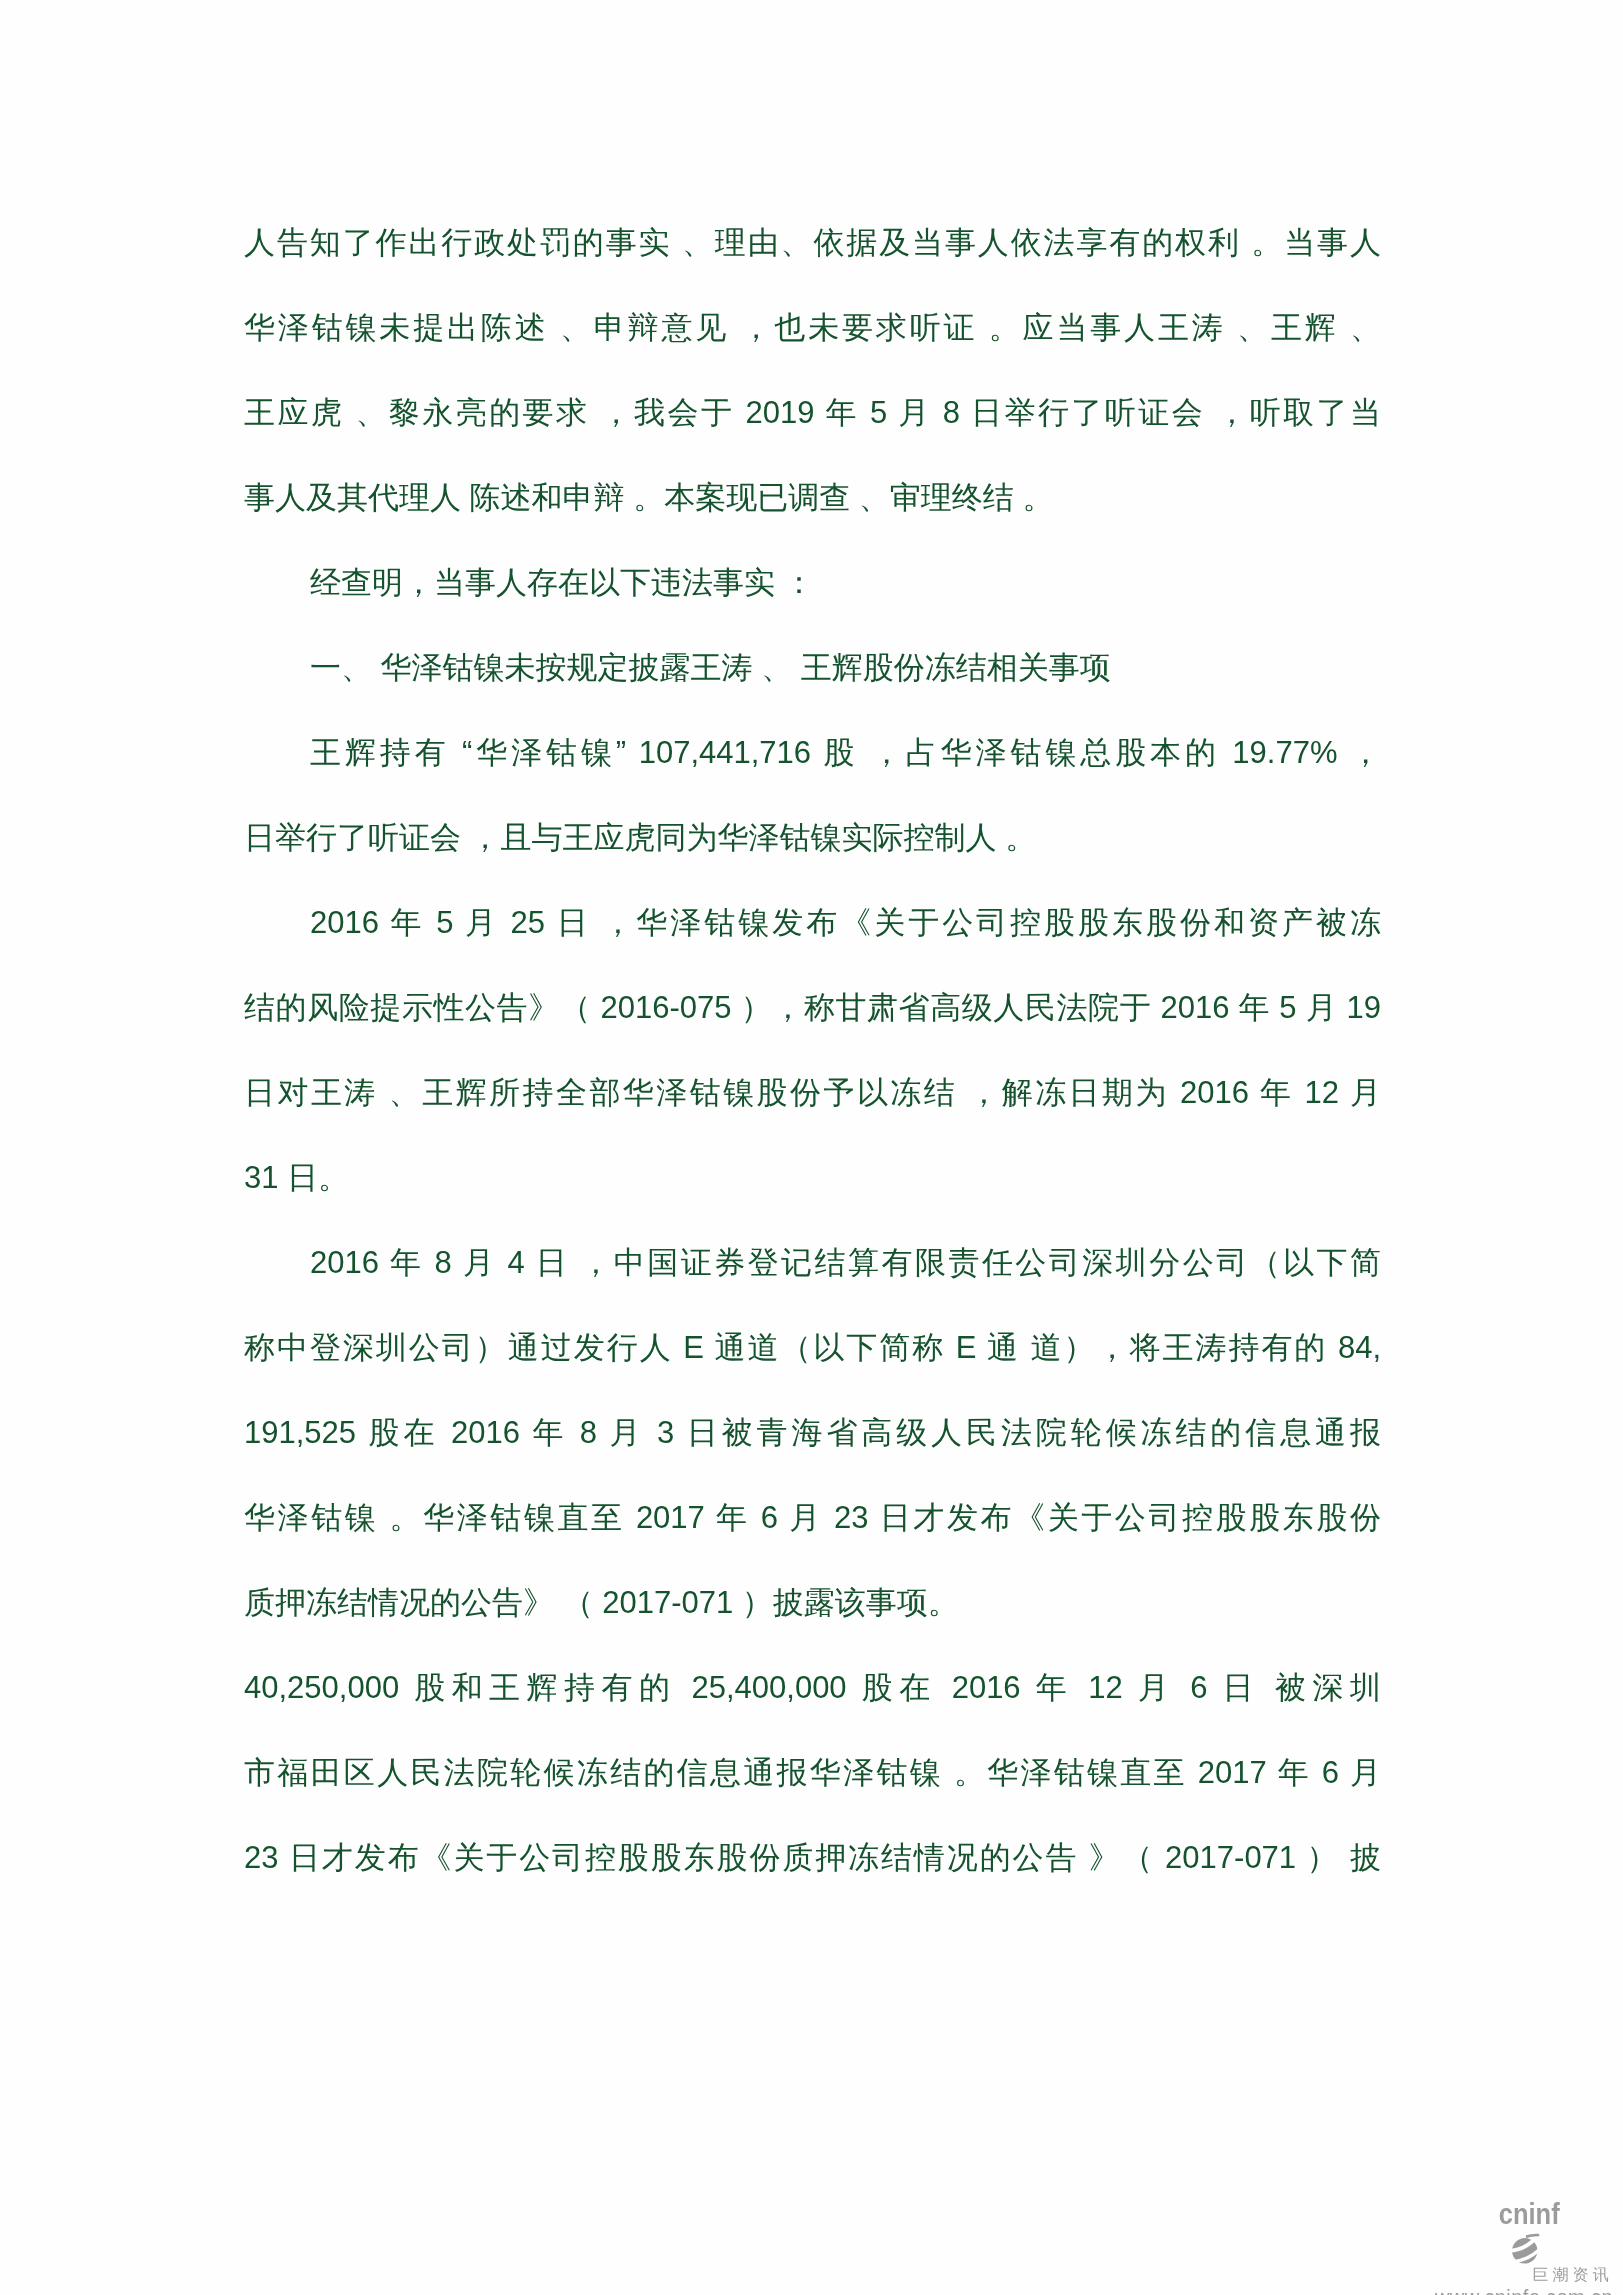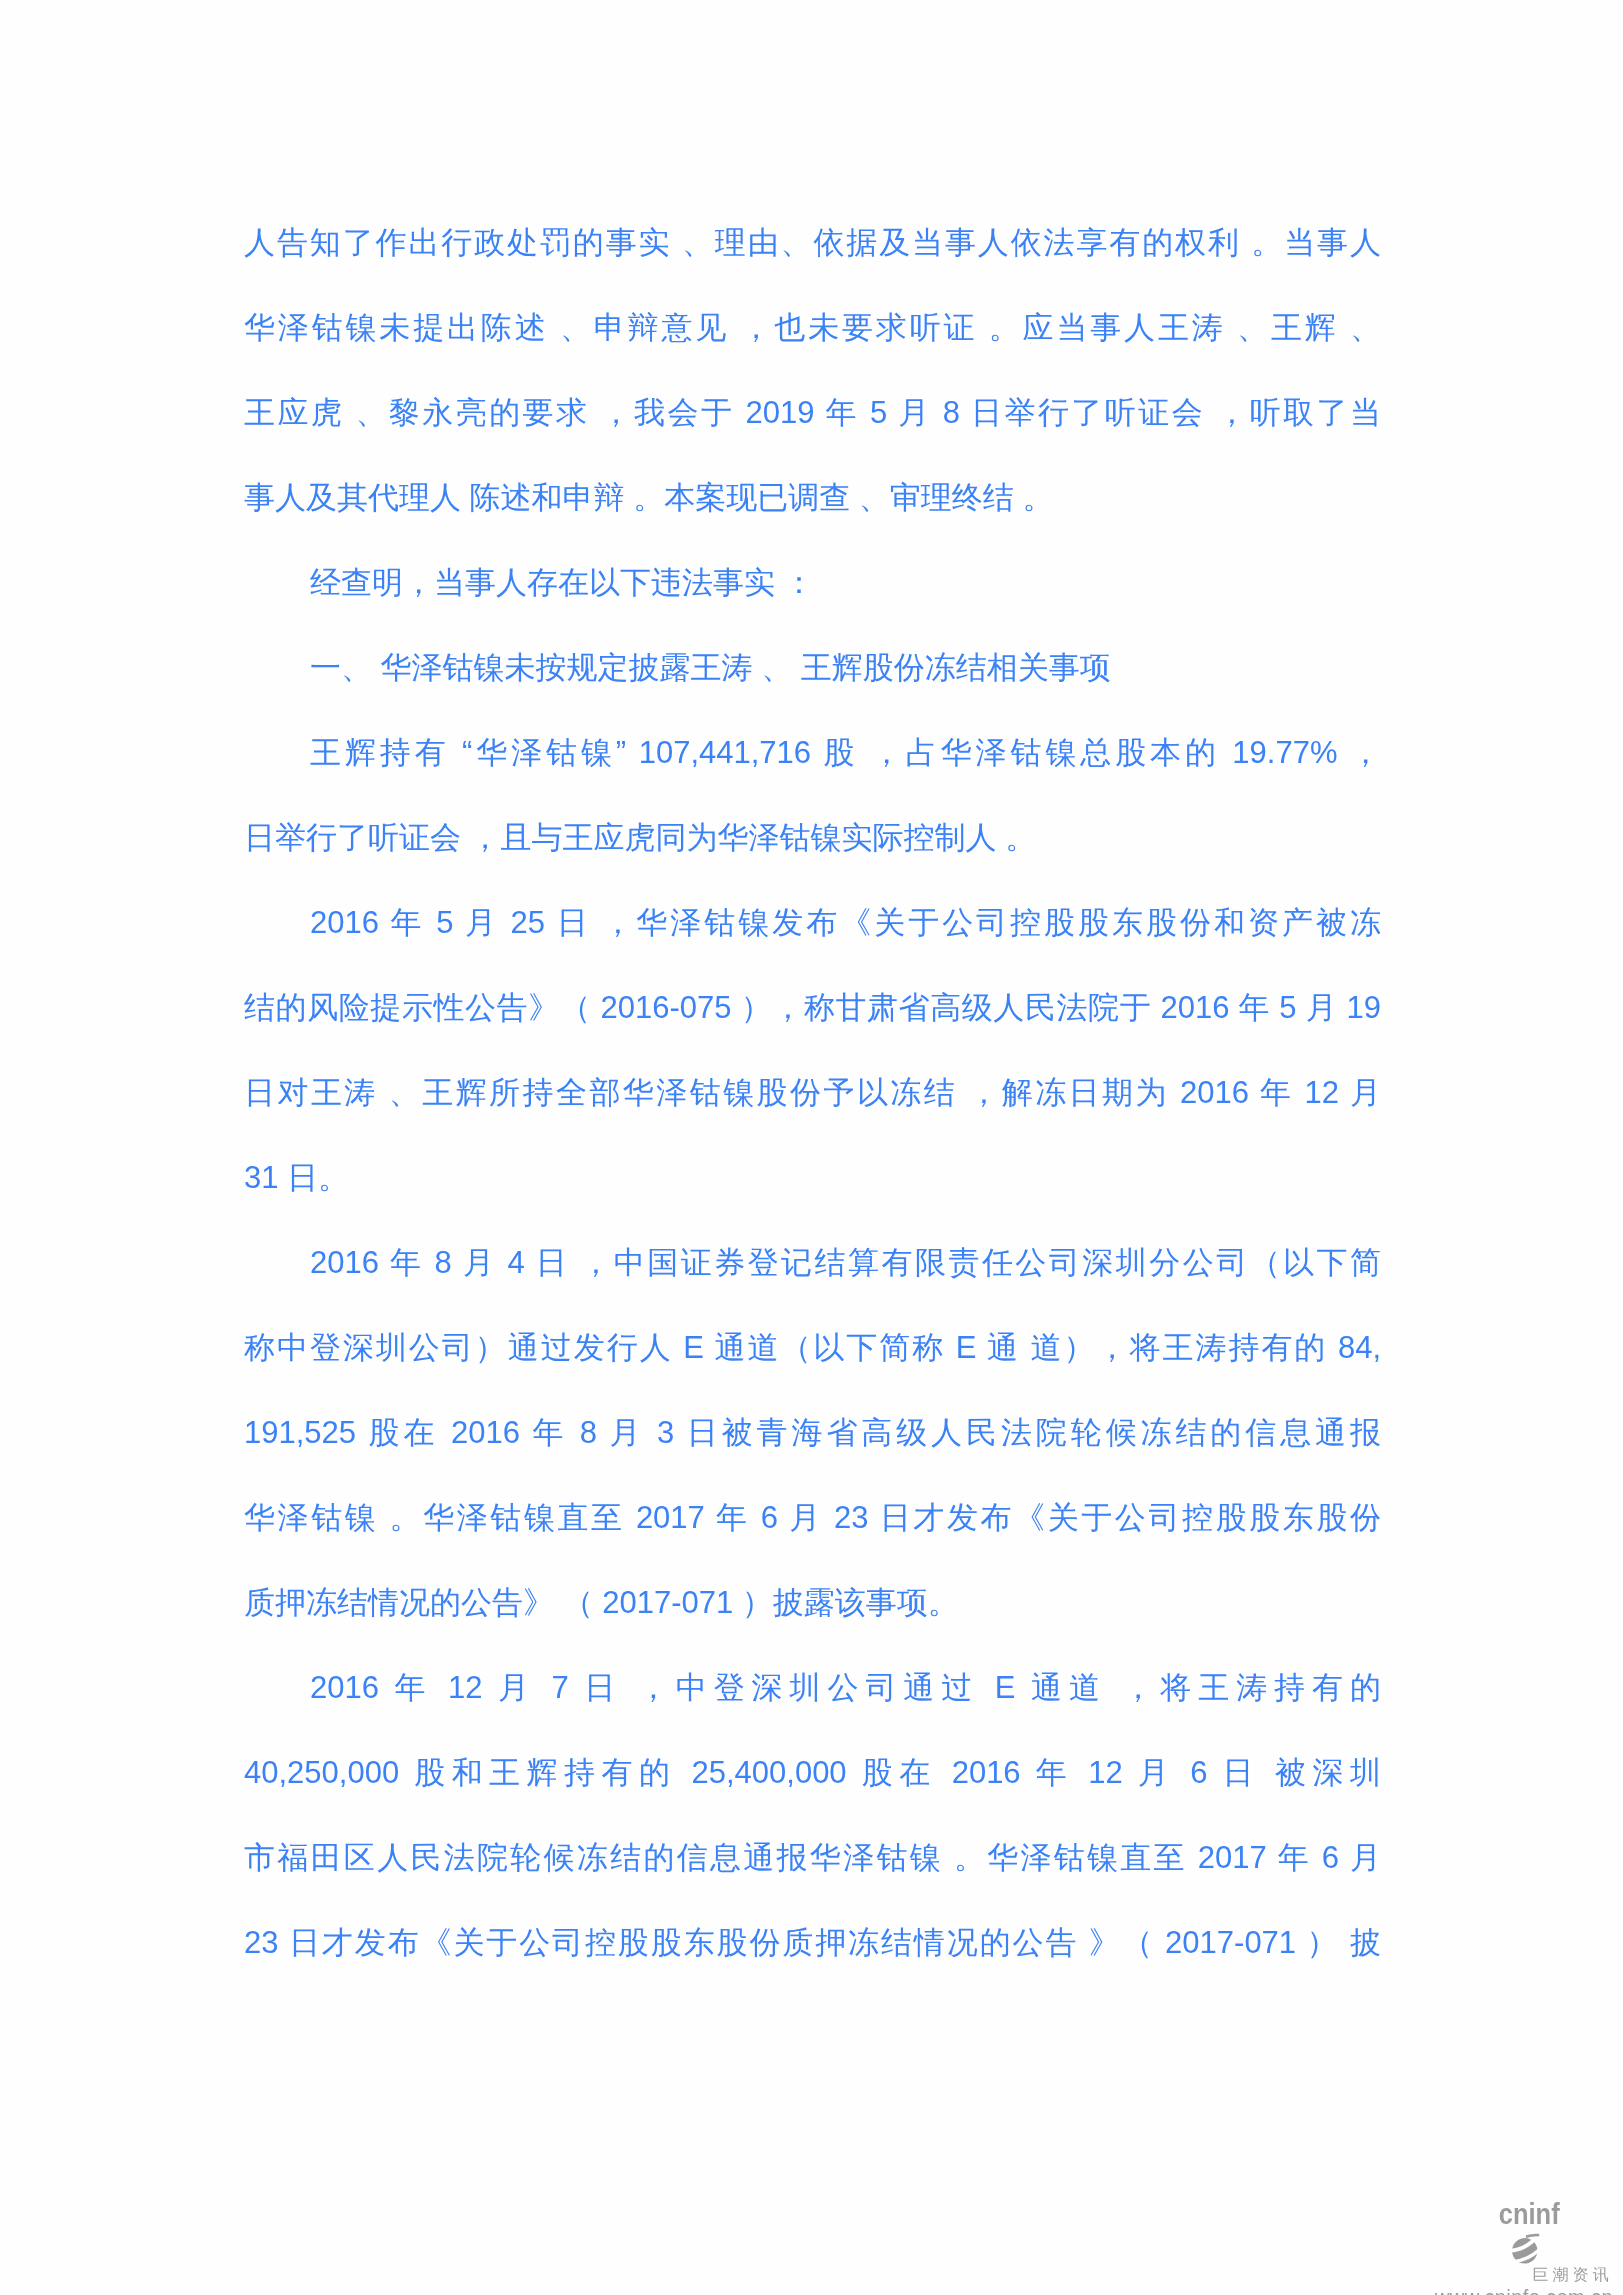--- a/index.html
+++ b/index.html
@@ -7,21 +7,21 @@
     width:1623px;height:2295px;
     background:#ffffff;
     position:relative;
     font-family:"Liberation Sans","DejaVu Sans",sans-serif;
     overflow:hidden;
   }
   .page{position:absolute;inset:0;background:#fefefe;}
   .text-block{
     position:absolute;
     left:244px;top:200px;width:1137px;
-    color:#3b82f6;
+    color:#14532d;
     font-size:31px;
   }
   .line{
     height:85px;
     line-height:85px;
     text-align:justify;
     text-align-last:justify;
     overflow:visible;
   }
   .line.no-fill{
@@ -66,21 +66,20 @@
       <div class="line no-fill">日举行了听证会 ，且与王应虎同为华泽钴镍实际控制人 。</div>
       <div class="line indent">2016 年 5 月 25 日 ，华泽钴镍发布《关于公司控股股东股份和资产被冻</div>
       <div class="line">结的风险提示性公告》（ 2016-075 ），称甘肃省高级人民法院于 2016 年 5 月 19</div>
       <div class="line">日对王涛 、王辉所持全部华泽钴镍股份予以冻结 ，解冻日期为 2016 年 12 月</div>
       <div class="line no-fill">31 日。</div>
       <div class="line indent">2016 年 8 月 4 日 ，中国证券登记结算有限责任公司深圳分公司（以下简</div>
       <div class="line">称中登深圳公司）通过发行人 E 通道（以下简称 E 通 道），将王涛持有的 84,</div>
       <div class="line">191,525 股在 2016 年 8 月 3 日被青海省高级人民法院轮候冻结的信息通报</div>
       <div class="line">华泽钴镍 。华泽钴镍直至 2017 年 6 月 23 日才发布《关于公司控股股东股份</div>
       <div class="line no-fill">质押冻结情况的公告》 （ 2017-071 ）披露该事项。</div>
-      <div class="line indent">2016 年 12 月 7 日 ，中登深圳公司通过 E 通道 ，将王涛持有的</div>
       <div class="line">40,250,000 股和王辉持有的 25,400,000 股在 2016 年 12 月 6 日 被深圳</div>
       <div class="line">市福田区人民法院轮候冻结的信息通报华泽钴镍 。华泽钴镍直至 2017 年 6 月</div>
       <div class="line">23 日才发布《关于公司控股股东股份质押冻结情况的公告 》（ 2017-071 ） 披</div>
     </main>
 
   <div class="watermark">
     <div class="wm-row">
       <span class="wm-cninf">cninf</span>
       <svg class="wm-swoosh" viewBox="0 0 46 40" aria-hidden="true">
         <g transform="rotate(-18 23 20)">

